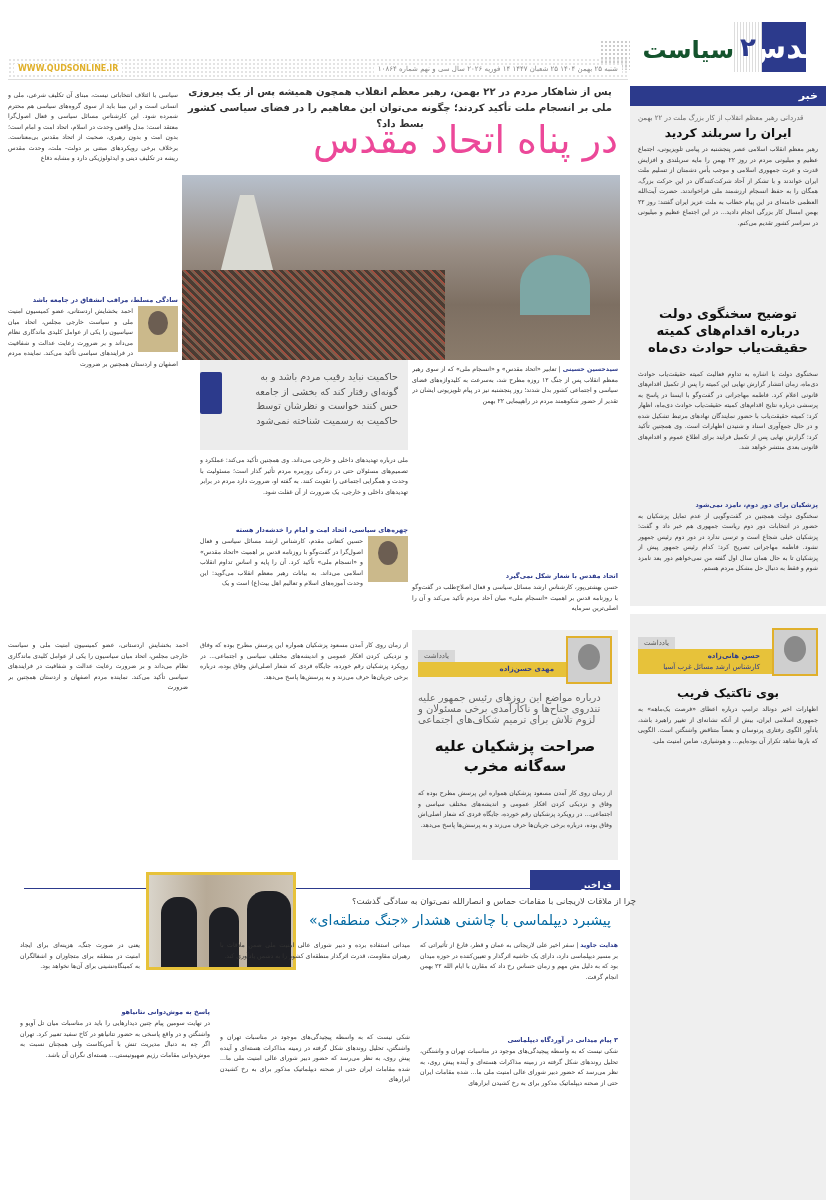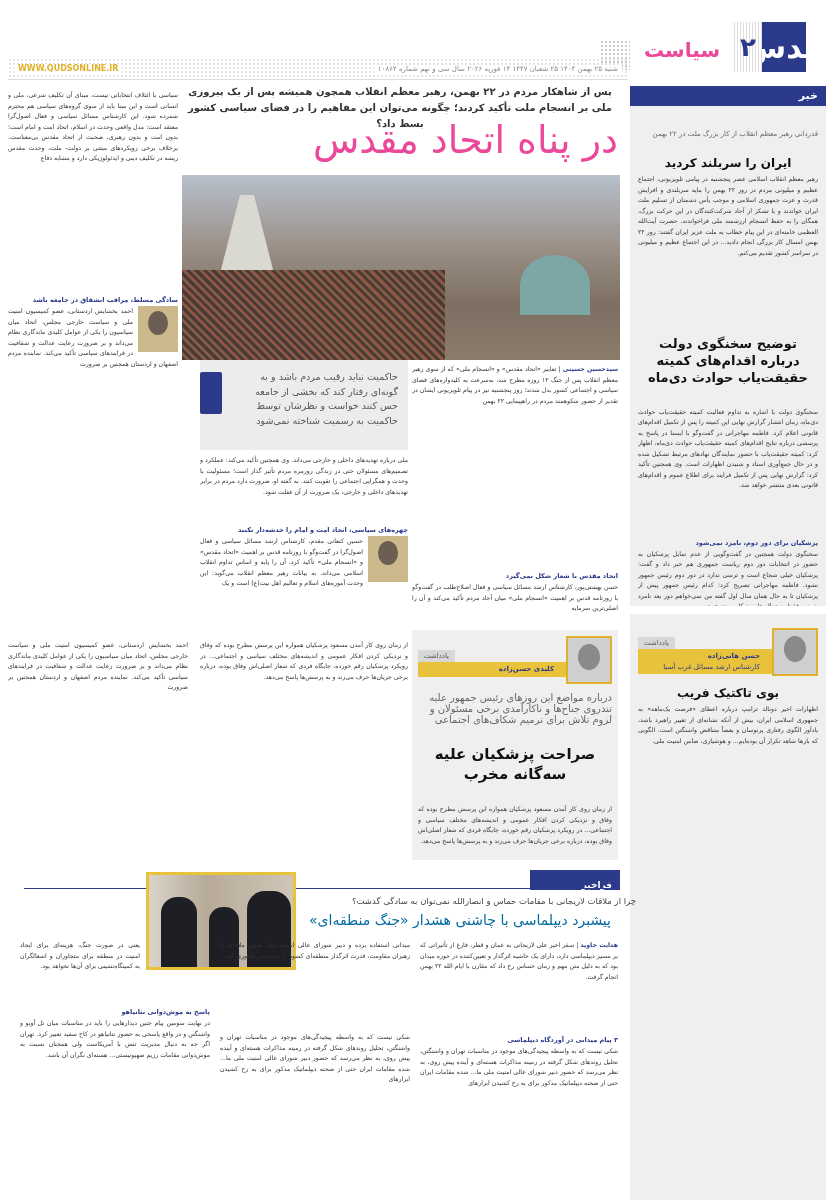--- a/index.html
+++ b/index.html
@@ -1,31 +1,31 @@
 <!DOCTYPE html>
 <html lang="fa" dir="rtl"><head>
 <meta charset="utf-8">
 <style>
 *{box-sizing:border-box;margin:0;padding:0}
 body{width:834px;height:1200px;background:#fff;font-family:"DejaVu Sans",sans-serif;color:#222;position:relative;overflow:hidden;direction:rtl}
 .abs{position:absolute}
 .masthead-logo{left:762px;top:22px;width:44px;height:50px;background:#2c3a8c;color:#fff;display:flex;align-items:center;justify-content:center;font-size:30px;font-weight:bold}
 .page-num{left:734px;top:22px;width:28px;height:50px;background:repeating-linear-gradient(90deg,#ddd 0 1px,#fff 1px 3px);color:#2c3a8c;font-size:26px;font-weight:bold;display:flex;align-items:center;justify-content:center}
-.section-title{left:630px;top:30px;width:104px;height:40px;color:#ec4899;font-size:20px;font-weight:bold;text-align:center;line-height:40px}
+.section-title{left:630px;top:30px;width:104px;height:40px;color:#14532d;font-size:24px;font-weight:bold;text-align:right;line-height:40px}
 .dots{left:600px;top:40px;width:30px;height:30px;background:radial-gradient(#ccc 1px,transparent 1px);background-size:4px 4px}
 .topbar{left:8px;top:58px;width:620px;height:22px;border-bottom:1px solid #ddd;display:flex;align-items:center;justify-content:space-between;padding:0 6px;font-size:7px;color:#888;background:radial-gradient(#e4e4e4 1px,transparent 1px);background-size:4px 4px}
 .topbar .url{color:#e0b02c;font-weight:bold;font-size:8px;direction:ltr;background:#fff;padding:0 4px}
 .topbar .date{background:#fff;padding:0 4px}
 
 .rcol{left:630px;top:86px;width:196px;height:1110px}
 .box-header{background:#2c3a8c;color:#fff;font-size:11px;font-weight:bold;padding:3px 8px;height:20px}
 .grey-box{background:#efefef;padding:6px 8px}
-.kicker{font-size:7px;color:#666;text-align:right;margin:18px 0}
+.kicker{font-size:7px;color:#666;text-align:left;margin:2px 0}
 .hl-s{font-size:12px;font-weight:bold;text-align:center;margin:4px 0;color:#111}
-.hl-m{font-size:13px;font-weight:bold;text-align:center;margin:20px 0;color:#111;line-height:1.3}
+.hl-m{font-size:13px;font-weight:bold;text-align:center;margin:12px 0;color:#111;line-height:1.3}
 .body{font-size:6.2px;line-height:1.7;color:#333;text-align:justify}
 .sub{font-size:6.5px;font-weight:bold;color:#2c3a8c;margin:4px 0 2px}
 .author-card{display:flex;align-items:center;margin-top:8px}
 .author-photo{width:46px;height:48px;background:#cfcfcf;border:2px solid #e0b02c;position:relative}
 .author-photo::after{content:"";position:absolute;left:10px;top:6px;width:22px;height:26px;border-radius:50%;background:#8a8a8a}
 .yad-label{background:#d8d8d8;font-size:7px;color:#555;padding:2px 6px;display:inline-block}
 .yad-name{background:#e7c23a;font-size:7px;color:#2c3a8c;padding:2px 12px;line-height:1.5}
 
 .kick-main{left:182px;top:84px;width:436px;font-size:10px;color:#333;text-align:center;line-height:1.6;font-weight:bold}
 .main-title{left:182px;top:118px;width:436px;font-size:38px;font-weight:normal;text-align:right;color:#ec4899}
@@ -108,34 +108,34 @@
 <div class="abs quote-mark"></div>
 
 <div class="abs col" style="left:8px;top:90px;width:170px;height:195px;overflow:hidden">سیاسی با ائتلاف انتخاباتی نیست، مبنای آن تکلیف شرعی، ملی و انسانی است و این مبنا باید از سوی گروه‌های سیاسی هم محترم شمرده شود. این کارشناس مسائل سیاسی و فعال اصول‌گرا معتقد است: مدل واقعی وحدت در اسلام، اتحاد امت و امام است؛ بدون امت و بدون رهبری، صحبت از اتحاد مقدس بی‌معناست. برخلاف برخی رویکردهای مبتنی بر دولت- ملت، وحدت مقدس ریشه در تکلیف دینی و ایدئولوژیکی دارد و مشابه دفاع</div>
 <div class="abs" style="left:8px;top:292px;width:170px">
   <div class="sub">سادگی مسلط، مراقب انشقاق در جامعه باشد</div>
   <div class="col" style="height:420px;overflow:hidden"><span class="photo-small"></span><span>احمد بخشایش اردستانی، عضو کمیسیون امنیت ملی و سیاست خارجی مجلس، اتحاد میان سیاسیون را یکی از عوامل کلیدی ماندگاری نظام می‌داند و بر ضرورت رعایت عدالت و شفافیت در فرایندهای سیاسی تأکید می‌کند. نماینده مردم اصفهان و اردستان همچنین بر ضرورت</span></div>
 </div>
 
 <div class="abs col" style="left:200px;top:455px;width:208px;height:60px;overflow:hidden">ملی درباره تهدیدهای داخلی و خارجی می‌داند. وی همچنین تأکید می‌کند: عملکرد و تصمیم‌های مسئولان حتی در زندگی روزمره مردم تأثیر گذار است؛ مسئولیت با وحدت و همگرایی اجتماعی را تقویت کنند. به گفته او، ضرورت دارد مردم در برابر تهدیدهای داخلی و خارجی، یک ضرورت از آن غفلت شود.</div>
 <div class="abs" style="left:200px;top:522px;width:208px">
-  <div class="sub">چهره‌های سیاسی، اتحاد امت و امام را خدشه‌دار نکنند</div>
+  <div class="sub">چهره‌های سیاسی، اتحاد امت و امام را خدشه‌دار هسته</div>
   <div class="col" style="height:100px;overflow:hidden"><span class="photo-small"></span><span>حسین کنعانی مقدم، کارشناس ارشد مسائل سیاسی و فعال اصول‌گرا در گفت‌وگو با روزنامه قدس بر اهمیت «اتحاد مقدس» و «انسجام ملی» تأکید کرد. آن را پایه و اساس تداوم انقلاب اسلامی می‌داند. به بیانات رهبر معظم انقلاب می‌گوید: این وحدت آموزه‌های اسلام و تعالیم اهل بیت(ع) است و یک</span></div>
 </div>
 <div class="abs" style="left:412px;top:568px;width:206px">
   <div class="sub">اتحاد مقدس با شعار شکل نمی‌گیرد</div>
   <div class="col">حسن بهشتی‌پور، کارشناس ارشد مسائل سیاسی و فعال اصلاح‌طلب در گفت‌وگو با روزنامه قدس بر اهمیت «انسجام ملی» میان آحاد مردم تأکید می‌کند و آن را اصلی‌ترین سرمایه</div>
 </div>
 
 <div class="abs" style="left:412px;top:630px;width:206px;height:230px;background:#efefef;padding:6px">
   <div class="author-card" style="margin-top:0">
     <div class="author-photo"></div>
     <div style="flex:1">
       <div style="text-align:left"><span class="yad-label">یادداشت</span></div>
-      <div class="yad-name" style="font-weight:bold">کلیدی حسن‌زاده</div>
+      <div class="yad-name" style="font-weight:bold">مهدی حسن‌زاده</div>
     </div>
   </div>
   <div class="kicker" style="font-size:10px;margin-top:8px">درباره مواضع این روزهای رئیس جمهور علیه تندروی جناح‌ها و ناکارآمدی برخی مسئولان و لزوم تلاش برای ترمیم شکاف‌های اجتماعی</div>
   <div class="hl-m" style="font-size:15px">صراحت پزشکیان علیه سه‌گانه مخرب</div>
   <div class="body" style="height:80px;overflow:hidden">از زمان روی کار آمدن مسعود پزشکیان همواره این پرسش مطرح بوده که وفاق و نزدیکی کردن افکار عمومی و اندیشه‌های مختلف سیاسی و اجتماعی... در رویکرد پزشکیان رقم خورده، جایگاه فردی که شعار اصلی‌اش وفاق بوده، درباره برخی جریان‌ها حرف می‌زند و به پرسش‌ها پاسخ می‌دهد.</div>
 </div>
 <div class="abs col" style="left:200px;top:640px;width:208px;height:220px;overflow:hidden">از زمان روی کار آمدن مسعود پزشکیان همواره این پرسش مطرح بوده که وفاق و نزدیکی کردن افکار عمومی و اندیشه‌های مختلف سیاسی و اجتماعی... در رویکرد پزشکیان رقم خورده، جایگاه فردی که شعار اصلی‌اش وفاق بوده، درباره برخی جریان‌ها حرف می‌زند و به پرسش‌ها پاسخ می‌دهد.</div>
 <div class="abs col" style="left:8px;top:640px;width:180px;height:220px;overflow:hidden">احمد بخشایش اردستانی، عضو کمیسیون امنیت ملی و سیاست خارجی مجلس، اتحاد میان سیاسیون را یکی از عوامل کلیدی ماندگاری نظام می‌داند و بر ضرورت رعایت عدالت و شفافیت در فرایندهای سیاسی تأکید می‌کند. نماینده مردم اصفهان و اردستان همچنین بر ضرورت</div>
 
 <div class="abs faraxabar">فراخبر</div>

